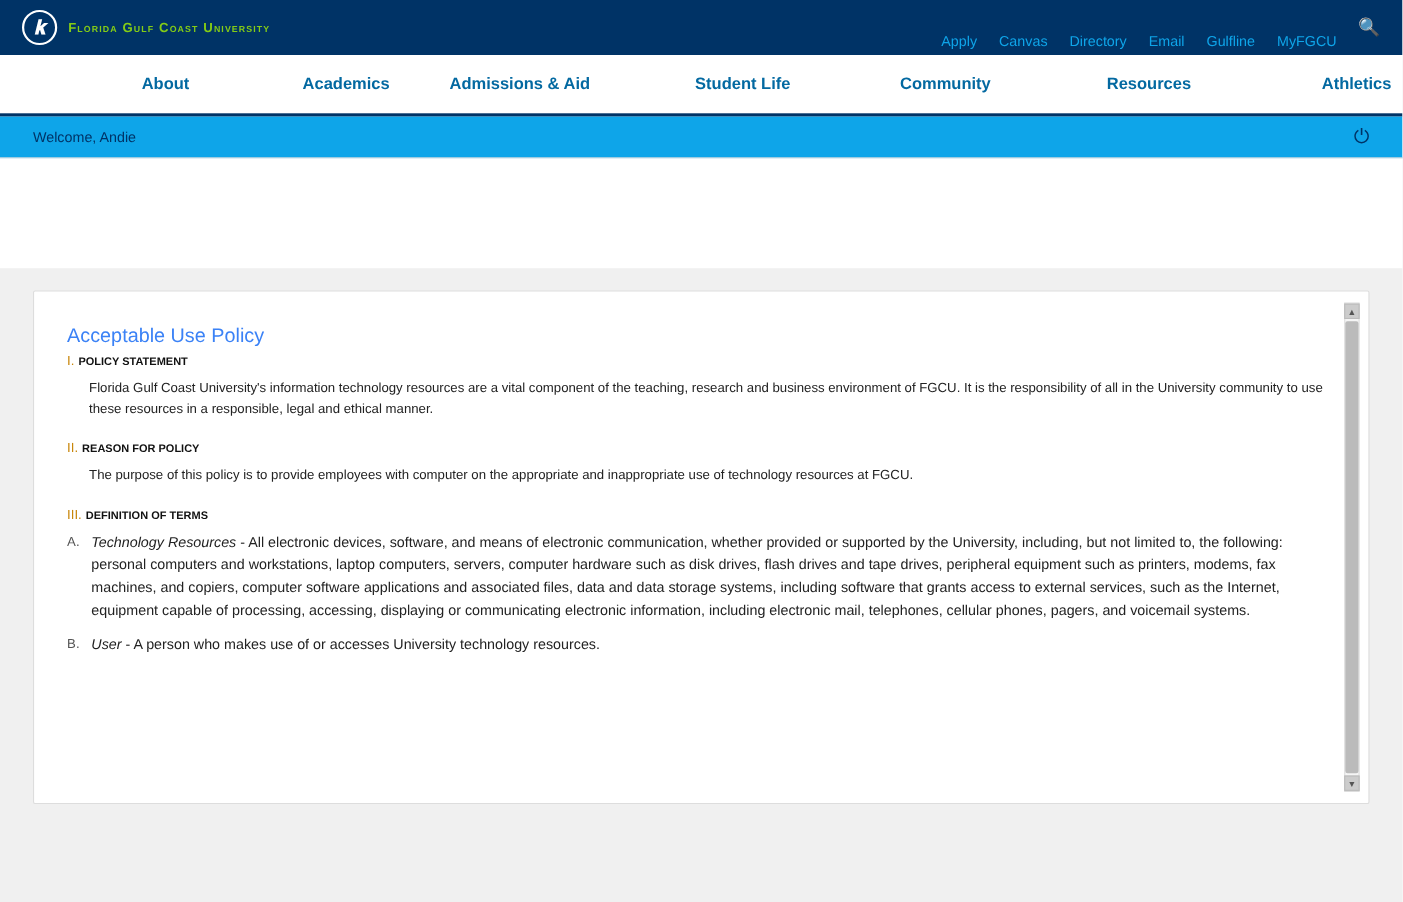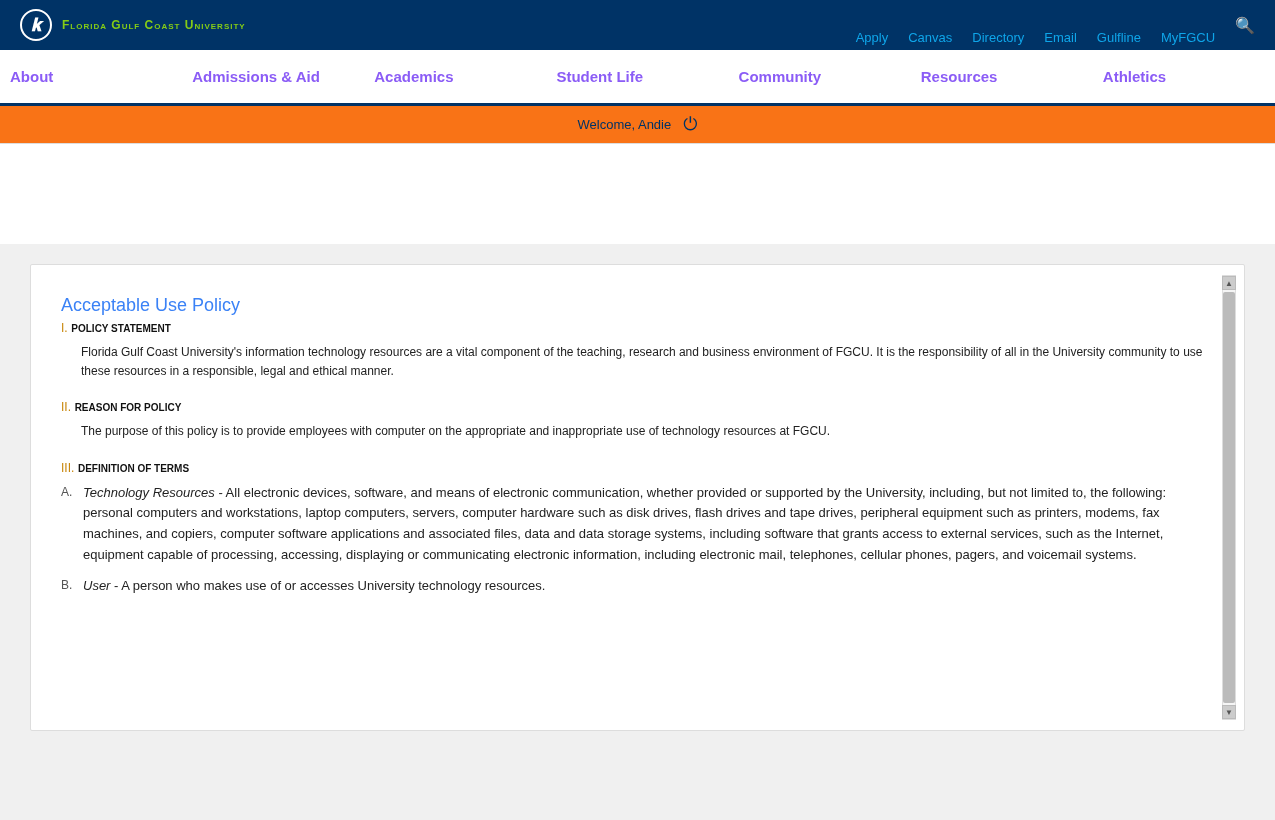--- a/index.html
+++ b/index.html
@@ -62,35 +62,35 @@
     
     .nav-bar {
       background: white;
       border-bottom: 3px solid #003366;
       display: flex;
       align-items: center;
       padding: 0;
     }
     .nav-item {
       flex: 1;
-      text-align: left;
+      text-align: right;
       padding: 18px 10px;
       font-size: 15px;
       font-weight: bold;
-      color: #8b5cf6;
+      color: #0369a1;
       cursor: pointer;
       text-decoration: none;
       display: block;
     }
 
     
     .welcome-bar {
-      background: #f97316;
-      display: flex;
-      justify-content: center;
+      background: #0ea5e9;
+      display: flex;
+      justify-content: space-between;
       align-items: center;
       padding: 8px 30px;
       gap: 12px;
       border-bottom: 1px solid #ddd;
     }
     .welcome-text {
       color: #003366;
       font-size: 13px;
     }
     .power-icon {
@@ -222,22 +222,22 @@
     <a href="#" class="top-link">Directory</a>
     <a href="#" class="top-link">Email</a>
     <a href="#" class="top-link">Gulfline</a>
     <a href="#" class="top-link">MyFGCU</a>
     <button class="search-icon-btn">🔍</button>
   </div>
 </div>
 
 <nav class="nav-bar">
   <a href="#" class="nav-item">About</a>
+  <a href="#" class="nav-item">Academics</a>
   <a href="#" class="nav-item">Admissions &amp; Aid</a>
-  <a href="#" class="nav-item">Academics</a>
   <a href="#" class="nav-item">Student Life</a>
   <a href="#" class="nav-item">Community</a>
   <a href="#" class="nav-item">Resources</a>
   <a href="#" class="nav-item">Athletics</a>
 </nav>
 
 <div class="welcome-bar">
   <span class="welcome-text">Welcome, Andie</span>
   <span class="power-icon" title="Logout">⏻</span>
 </div>

